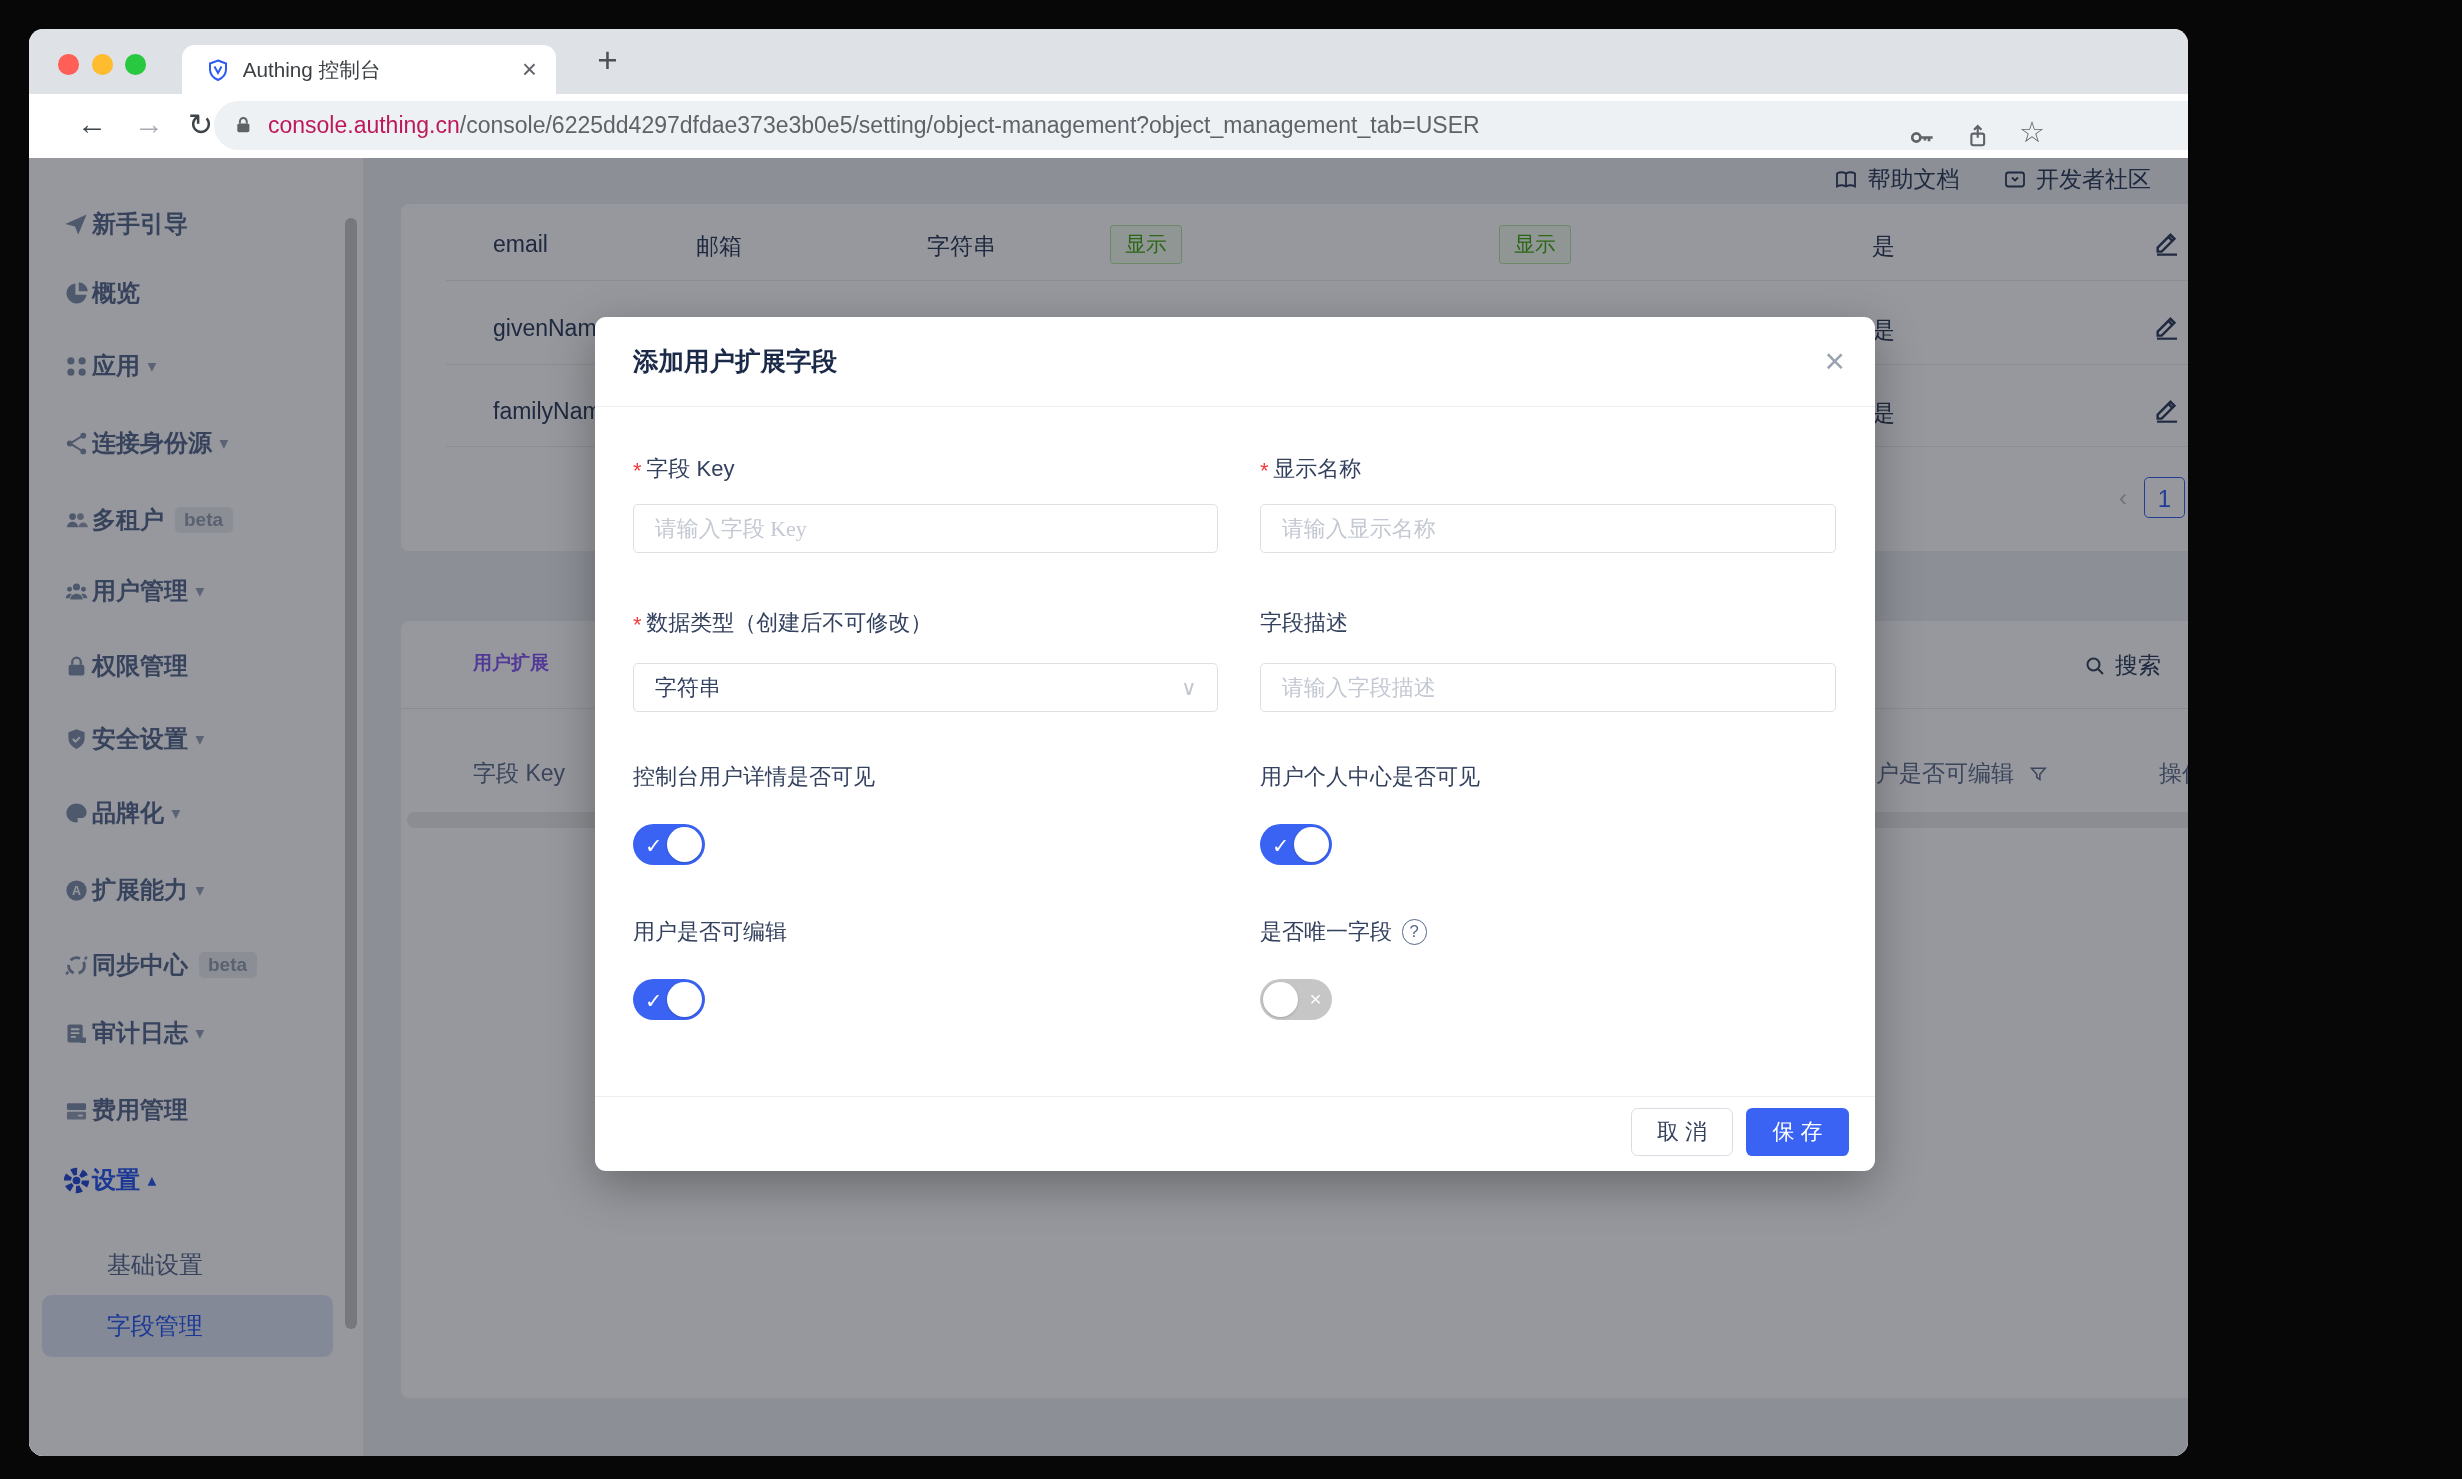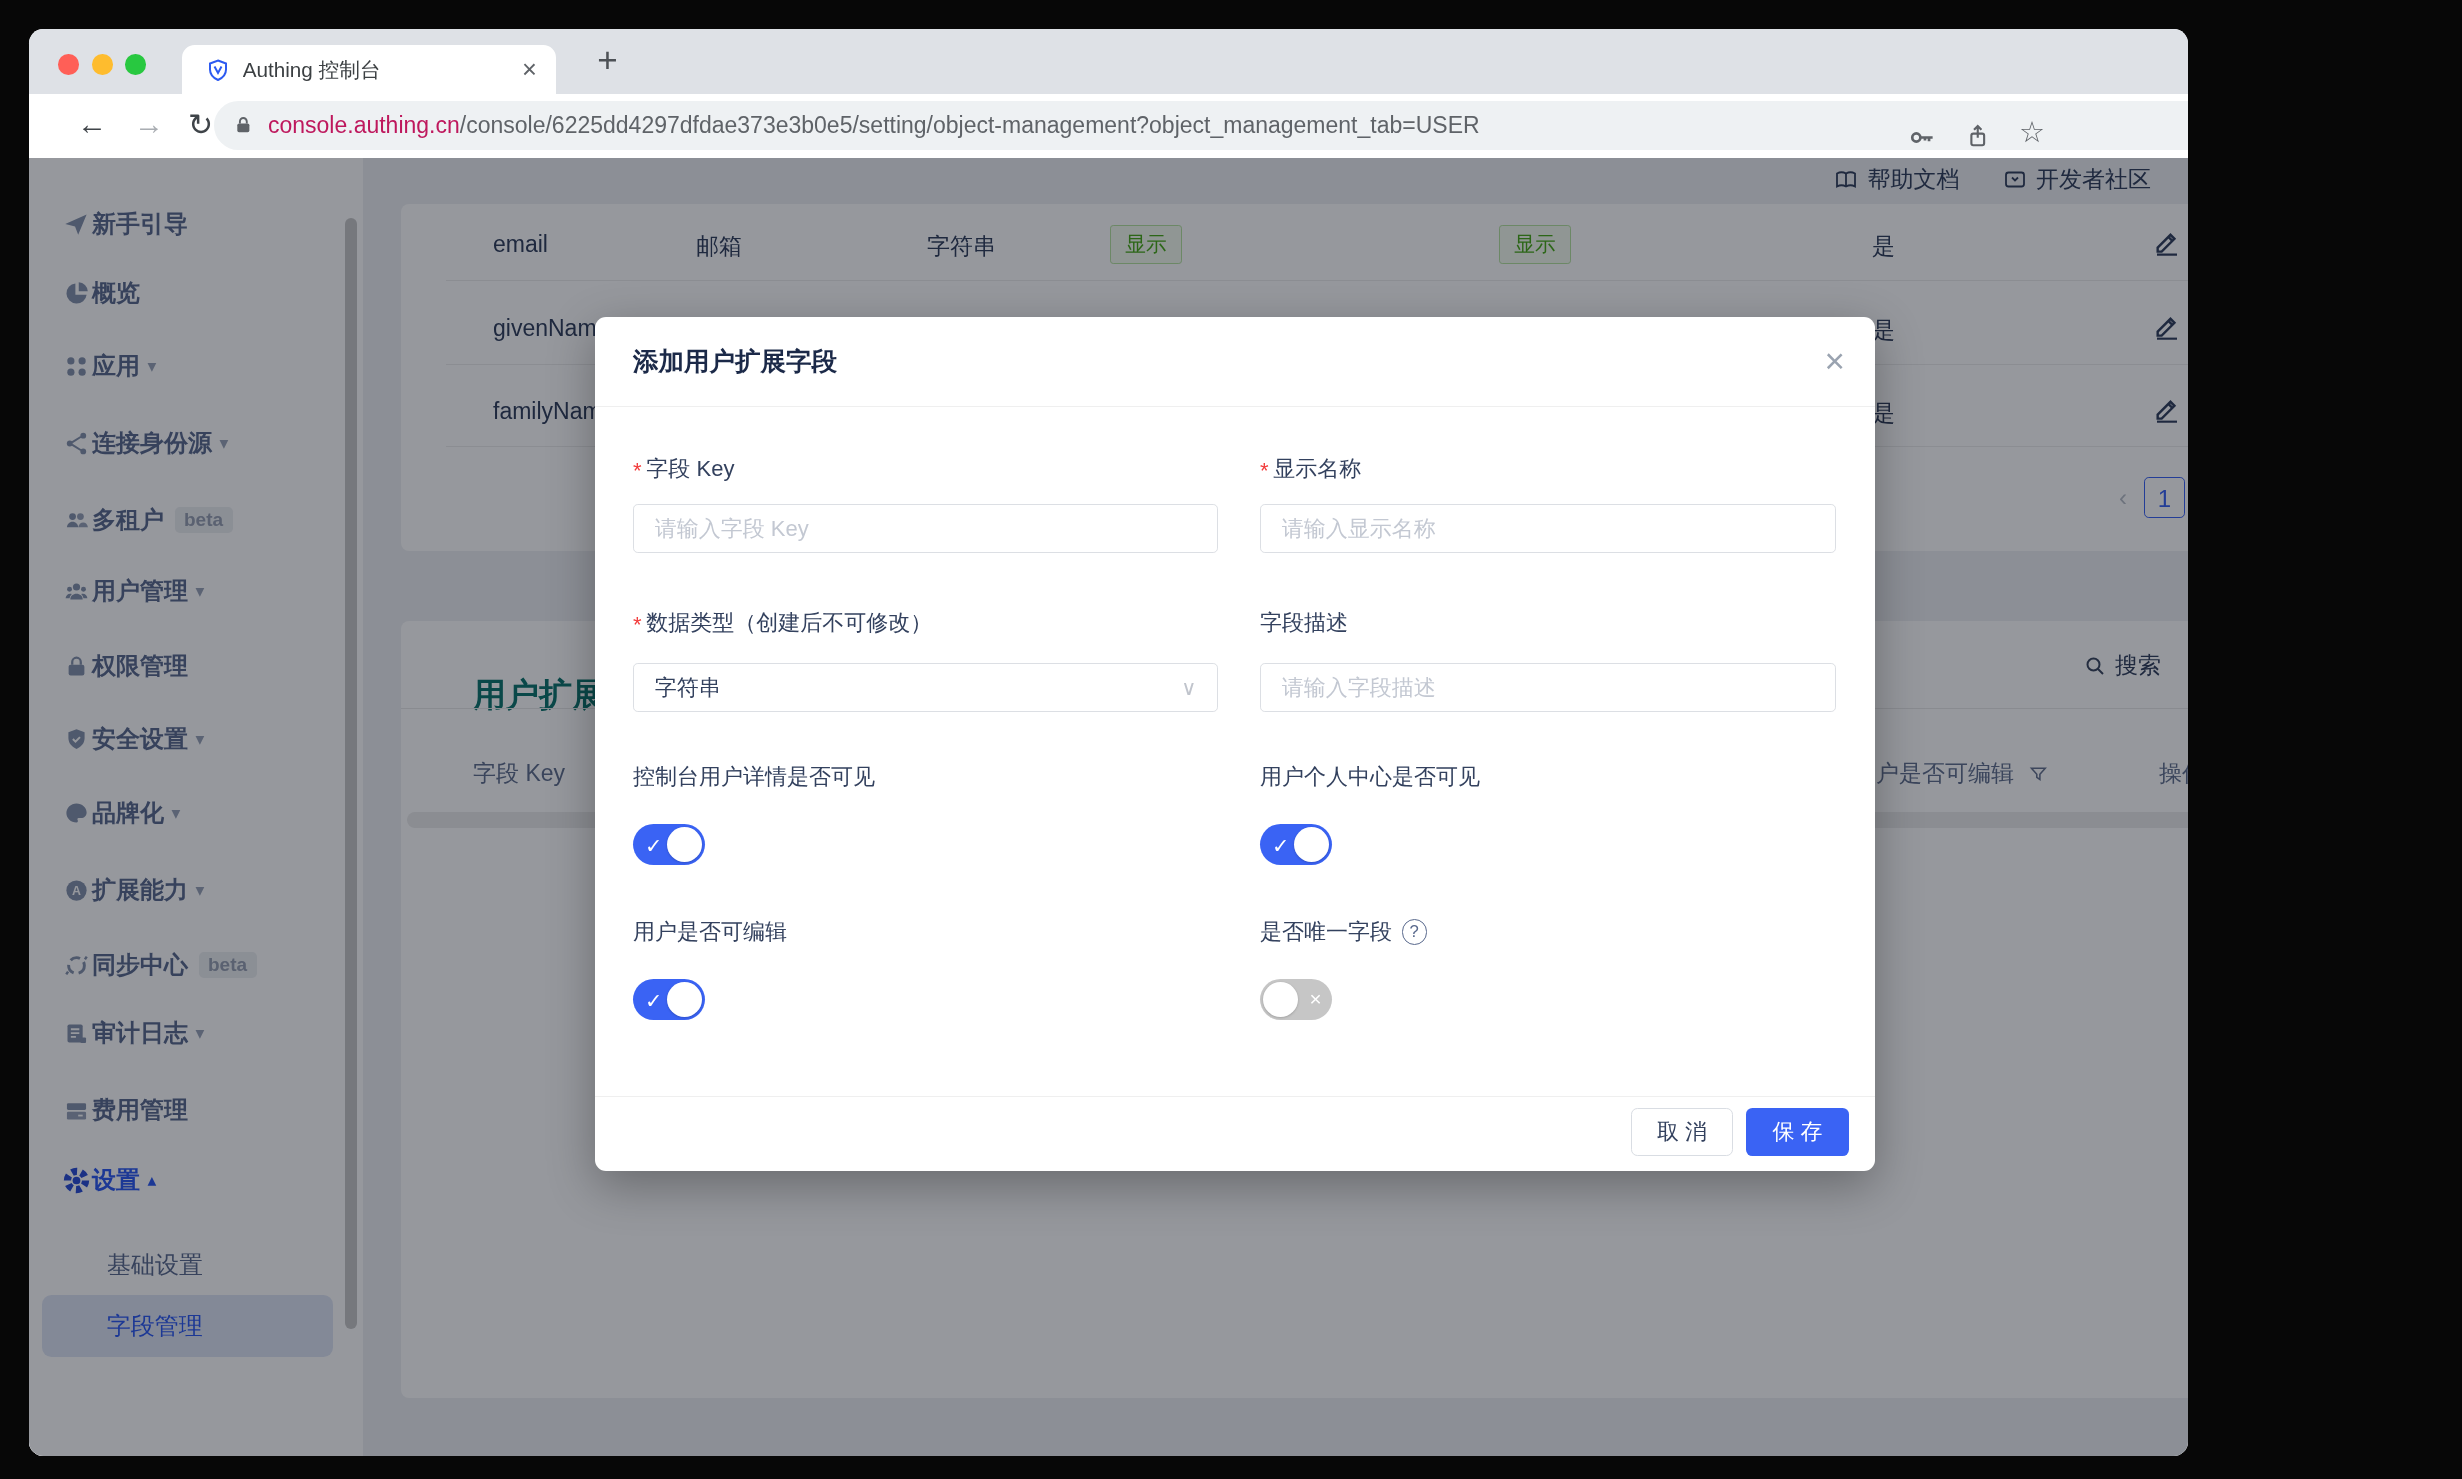--- a/index.html
+++ b/index.html
@@ -49,38 +49,38 @@
   #card2 { left:372px; top:463px; width:1929px; height:777px; }
   .rowline { left:45px; width:1861px; height:0.8px; background:#ededed; }
   .cell { font-size:23px; color:#33415e; white-space:nowrap; }
   .tag-green { font-size:20.7px; color:#49aa19; background:#f4fbef; border:0.8px solid #b7e3a1; border-radius:3.2px; padding:4.8px 14.3px; }
   .pencil { width:32px; height:32px; }
   .pg { font-size:24px; color:#33415e; width:32px; height:41px; line-height:41px; text-align:center; }
   #pg-current { width:41px; border:1.6px solid #3a63f4; border-radius:4.8px; color:#3a63f4; background:#fff; }
   .pg-arrow { color:#b9bfc9; }
   .pg-arrow.next { color:#33415e; }
 
-  #ext-title { font-size:33px; font-weight:700; color:#0f766e;margin-top:23px; }
+  #ext-title { font-size:19px; font-weight:700; color:#8b5cf6; }
   .hdr-cell { font-size:23px; color:#62718f; white-space:nowrap; }
   #ext-search, #ext-add { display:flex; align-items:center; gap:8px; font-size:23px; }
   #ext-search { color:#33415e; }
   #ext-add { color:#2d5af1; }
   #hbar { left:6.4px; top:191px; width:1917px; height:16px; border-radius:8px; background:#ececec; }
 
   
   #overlay { left:0; top:0; width:2405px; height:1298px; background:rgba(5,10,22,0.42); z-index:5; }
   #main-thumb { left:2386px; top:638px; width:14.3px; height:549px; border-radius:7.2px; background:#686868; z-index:6; }
 
   #modal { left:566px; top:159px; width:1280px; height:854px; background:#fff; border-radius:11px; z-index:10; box-shadow:0 14.3px 48px rgba(0,0,0,0.3); }
   #modal-title { left:38px; top:0; height:89px; line-height:89px; font-size:25.5px; font-weight:600; color:#1b2948; }
   #modal-close { right:30px; top:24px; font-size:35px; color:#9aa3b0; font-weight:300; }
   .m-divider { left:0; width:1280px; height:0.8px; background:#efefef; }
   .m-label { font-size:22px; color:#33415e; display:flex; align-items:center; white-space:nowrap; }
   .req { color:#f23c3c; margin-right:4.8px; font-size:22px; position:relative; top:2.4px; }
-  .m-input { position:absolute; height:49px; border:1.6px solid #dcdfe4; border-radius:4.8px; font-size:22px; color:#a21caf; padding:0 20.7px; background:#fff; outline:none; font-family:Liberation Sans, sans-serif; }
+  .m-input { position:absolute; height:49px; border:1.6px solid #dcdfe4; border-radius:4.8px; font-size:22px; color:#a21caf; padding:0 20.7px; background:#fff; outline:none; font-family:Liberation Serif, serif; }
   .m-input::placeholder { color:#c3c8d2; }
   .m-select { position:absolute; height:49px; border:1.6px solid #dcdfe4; border-radius:4.8px; background:#fff; display:flex; align-items:center; padding:0 20.7px; font-size:22px; color:#33415e; }
   .m-select .chev { position:absolute; right:20.7px; color:#c0c4cc; font-size:20.7px; }
   .toggle { position:absolute; width:72px; height:41px; border-radius:20.7px; }
   .toggle .knob { position:absolute; top:3.2px; width:35px; height:35px; border-radius:50%; background:#fff; box-shadow:0 0.8px 2.4px rgba(0,0,0,.2); }
   .toggle.on { background:#3a63f4; }
   .toggle.on .knob { right:3.2px; }
   .toggle.on .mark { position:absolute; left:12px; top:9.5px; color:#fff; font-size:20.7px; }
   .toggle.off { background:#c6c6c6; }
   .toggle.off .knob { left:3.2px; }

